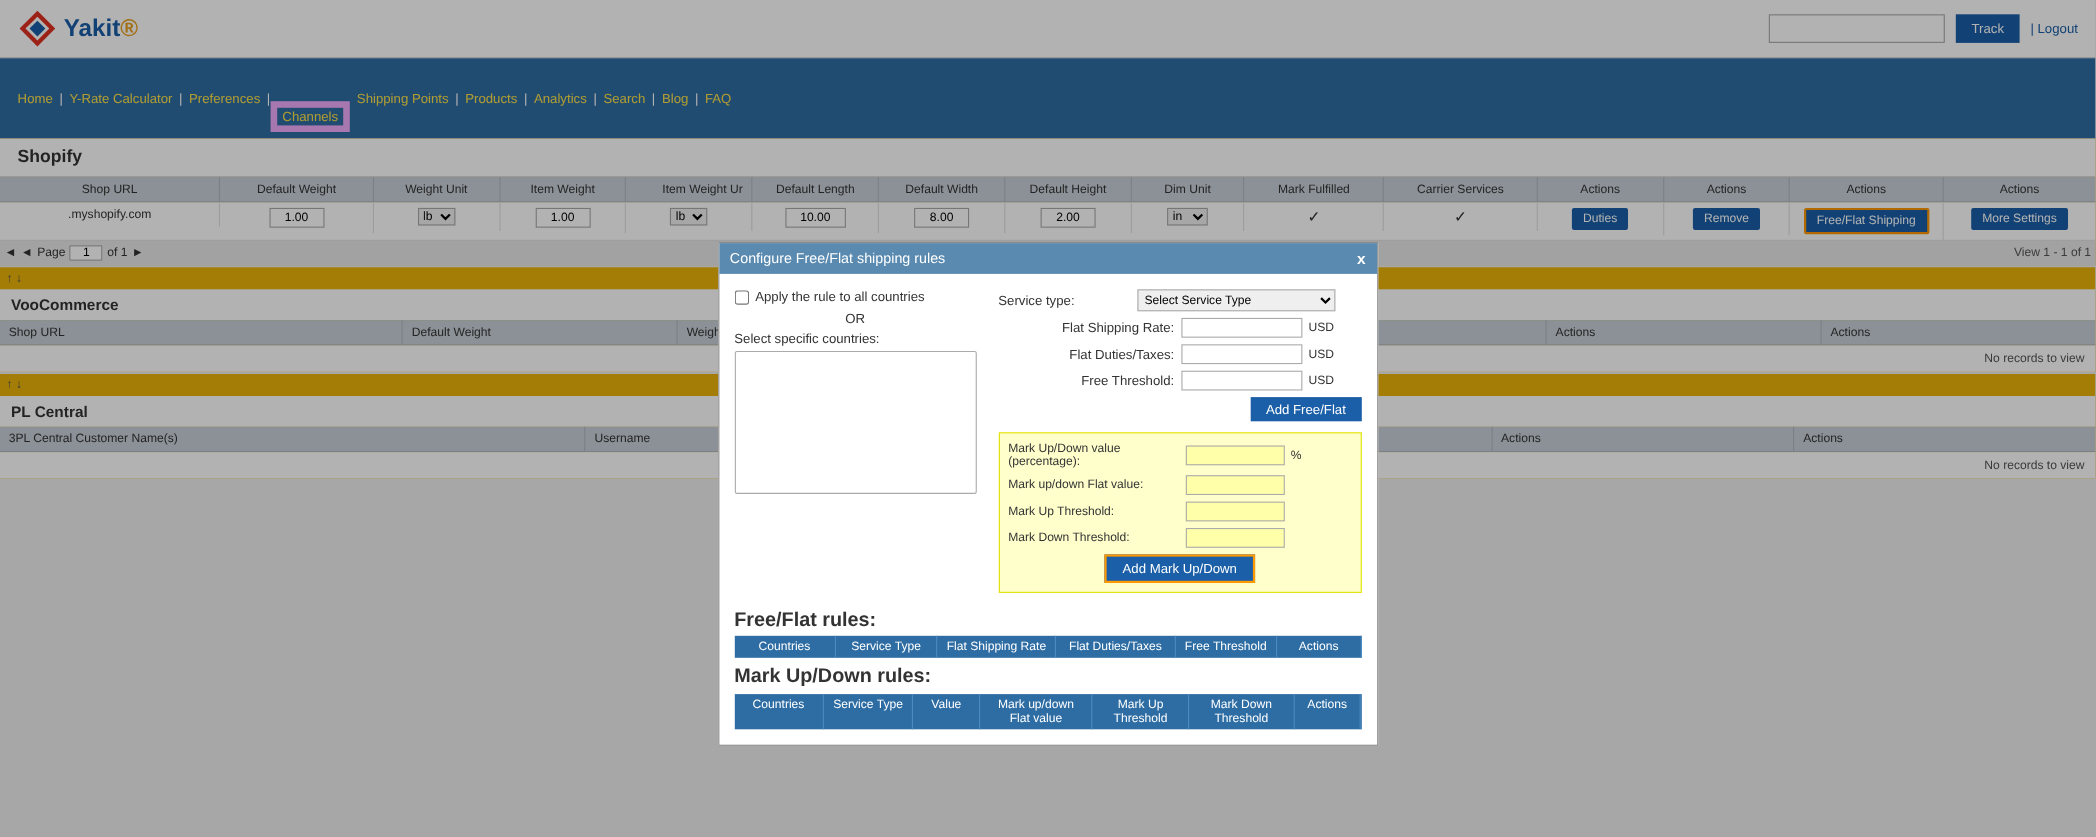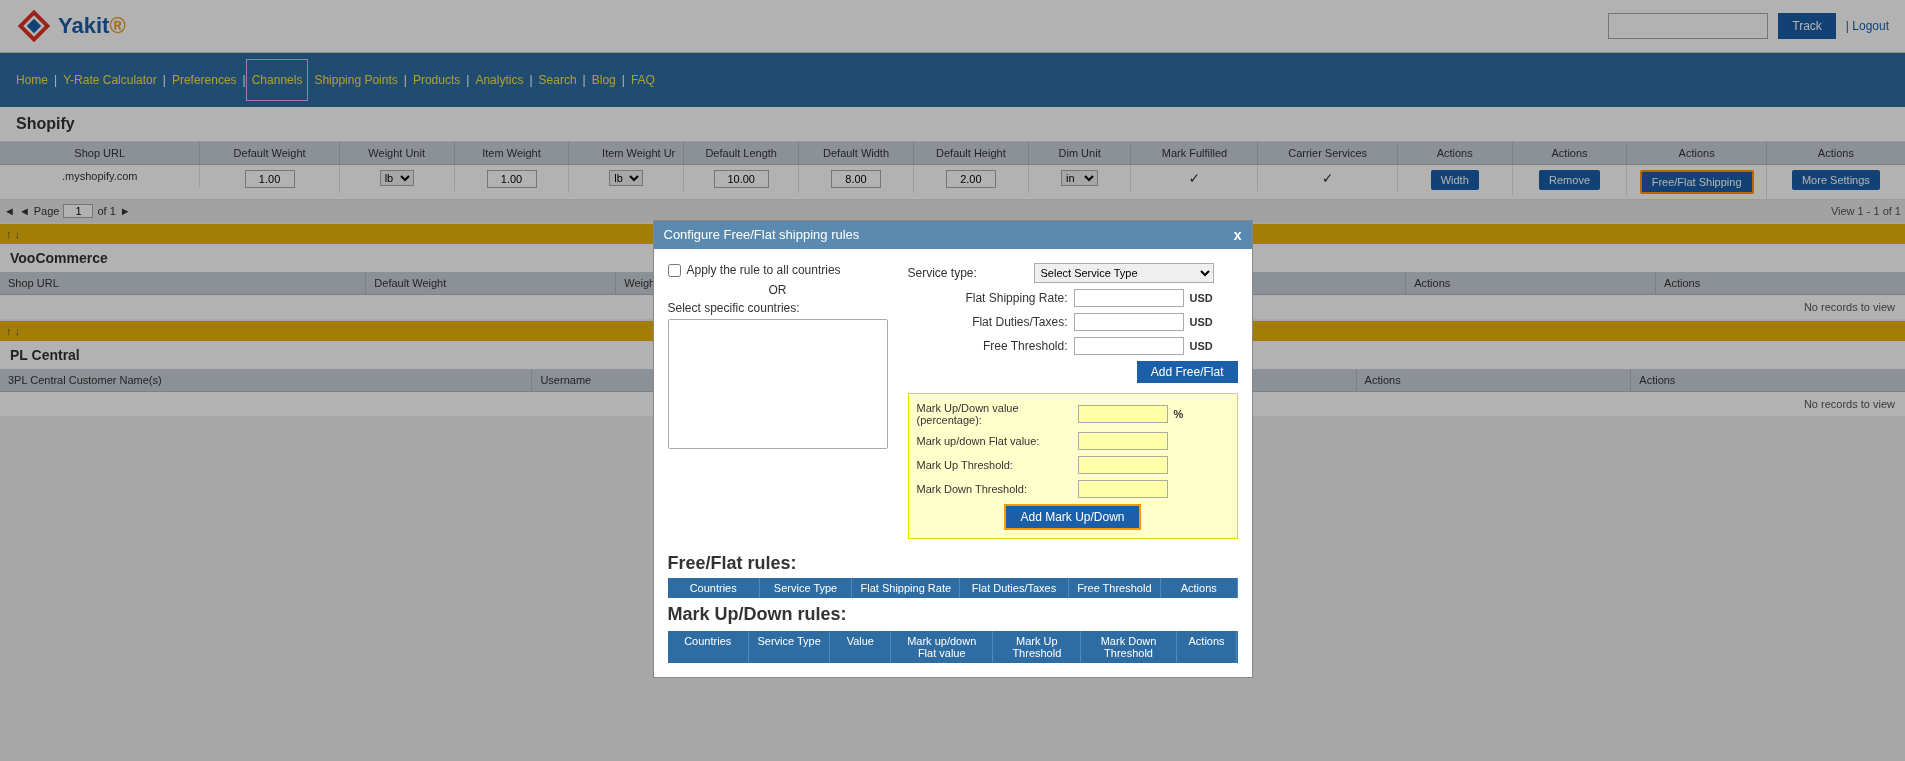--- a/index.html
+++ b/index.html
@@ -10,21 +10,21 @@
     .logo { display: flex; align-items: center; gap: 6px; }
     .logo-diamond { width: 36px; height: 36px; }
     .header-right { display: flex; align-items: center; gap: 10px; }
     .track-input { border: 1px solid #aaa; padding: 3px 6px; width: 160px; height: 26px; font-size: 12px; }
     .track-btn { background: #1a5fa8; color: #fff; border: none; padding: 4px 14px; cursor: pointer; height: 26px; font-size: 12px; }
 
     
     .nav { background: #2e6da4; padding: 6px 10px; display: flex; align-items: center; gap: 0; }
     .nav-item { color: #fde047; text-decoration: none; font-size: 12px; padding: 2px 6px; cursor: pointer; }
     .nav-sep { color: #fff; font-size: 12px; }
-    .nav-item.active { border: 1px solid #f0abfc; padding: 13px 5px; }
+    .nav-item.active { border: 6px solid #f0abfc; padding: 1px 5px; margin-top: 33px; }
 
     
     .page-title { background: #fff; padding: 8px 16px; font-size: 16px; font-weight: bold; border-bottom: 1px solid #ddd; }
 
     
     .section { background: #eab308; margin-bottom: 2px; }
     .btn-blue { background: #1a5fa8; color: #fff; border: none; padding: 4px 10px; cursor: pointer; font-size: 11px; border-radius: 2px; }
     .btn-orange-border { background: #1a5fa8; color: #fff; border: 2px solid #f90; padding: 4px 10px; cursor: pointer; font-size: 11px; border-radius: 2px; }
     .pagination { display: flex; align-items: center; justify-content: center; gap: 4px; padding: 4px; font-size: 11px; background: #e8e8e8; }
     .pagination input { width: 30px; border: 1px solid #aaa; text-align: center; font-size: 11px; }
@@ -38,21 +38,21 @@
     .modal-body { padding: 14px; display: flex; gap: 20px; }
     .modal-left { width: 220px; }
     .modal-right { flex: 1; }
     .checkbox-row { display: flex; align-items: center; gap: 6px; margin-bottom: 6px; }
     .or-text { text-align: center; margin: 4px 0; font-size: 12px; }
     .select-label { font-size: 12px; margin-bottom: 4px; }
     .country-select { width: 100%; height: 130px; border: 1px solid #aaa; font-size: 11px; }
     .field-row { display: flex; align-items: center; gap: 6px; margin-bottom: 6px; }
     .field-label { font-size: 12px; width: 160px; text-align: right; }
     .field-input { border: 1px solid #aaa; padding: 2px 4px; font-size: 11px; width: 110px; }
-    .field-unit { font-size: 11px; color: #333; font-weight: bold; }
+    .field-unit { font-size: 11px; color: #333; }
     .service-type-select { border: 1px solid #aaa; padding: 2px; font-size: 11px; width: 180px; }
     .add-btn { background: #1a5fa8; color: #fff; border: none; padding: 4px 14px; cursor: pointer; font-size: 12px; }
     .markup-section { background: #ffffcc; border: 1px solid #e0e000; padding: 8px; margin-top: 10px; }
     .modal-bottom { padding: 0 14px 14px 14px; }
     .rules-label { font-size: 18px; font-weight: bold; margin-bottom: 4px; }
     .rules-table-header { display: flex; background: #2e6da4; }
     .rules-table-header .rcol { color: #fff; font-size: 11px; padding: 4px 6px; border-right: 1px solid #4a8ac0; flex: 1; text-align: center; }
     .markup-rules-header { display: flex; background: #2e6da4; margin-top: 6px; }
     .markup-rules-header .rcol { color: #fff; font-size: 11px; padding: 4px 6px; border-right: 1px solid #4a8ac0; flex: 1; text-align: center; }
     .col-shop { flex: 1.5; }
@@ -142,21 +142,21 @@
     </div>
     <div style="padding:5px 8px;font-size:11px;border-right:1px solid #e0e0e0;flex:0.8;text-align:center;">
       <input type="text" value="2.00" style="border: 1px solid rgb(170, 170, 170); padding: 2px 4px; font-size: 11px; width: 50px; text-align: center;">
     </div>
     <div style="padding:5px 8px;font-size:11px;border-right:1px solid #e0e0e0;flex:0.7;text-align:center;">
       <select style="border:1px solid #aaa;font-size:11px;"><option>in</option><option>cm</option></select>
     </div>
     <div style="padding:5px 8px;font-size:11px;border-right:1px solid #e0e0e0;flex:0.9;text-align:center;"><span class="checkmark">✓</span></div>
     <div style="padding:5px 8px;font-size:11px;border-right:1px solid #e0e0e0;flex:1;text-align:center;"><span class="checkmark">✓</span></div>
     <div style="padding:5px 8px;font-size:11px;border-right:1px solid #e0e0e0;flex:0.8;text-align:center;">
-      <button class="btn-blue">Width</button>
+      <button class="btn-blue">Duties</button>
     </div>
     <div style="padding:5px 8px;font-size:11px;border-right:1px solid #e0e0e0;flex:0.8;text-align:center;">
       <button class="btn-blue">Remove</button>
     </div>
     <div style="padding:5px 8px;font-size:11px;border-right:1px solid #e0e0e0;flex:1;text-align:center;">
       <button class="btn-orange-border">Free/Flat Shipping</button>
     </div>
     <div style="padding:5px 8px;font-size:11px;flex:1;text-align:center;">
       <button class="btn-blue">More Settings</button>
     </div>

